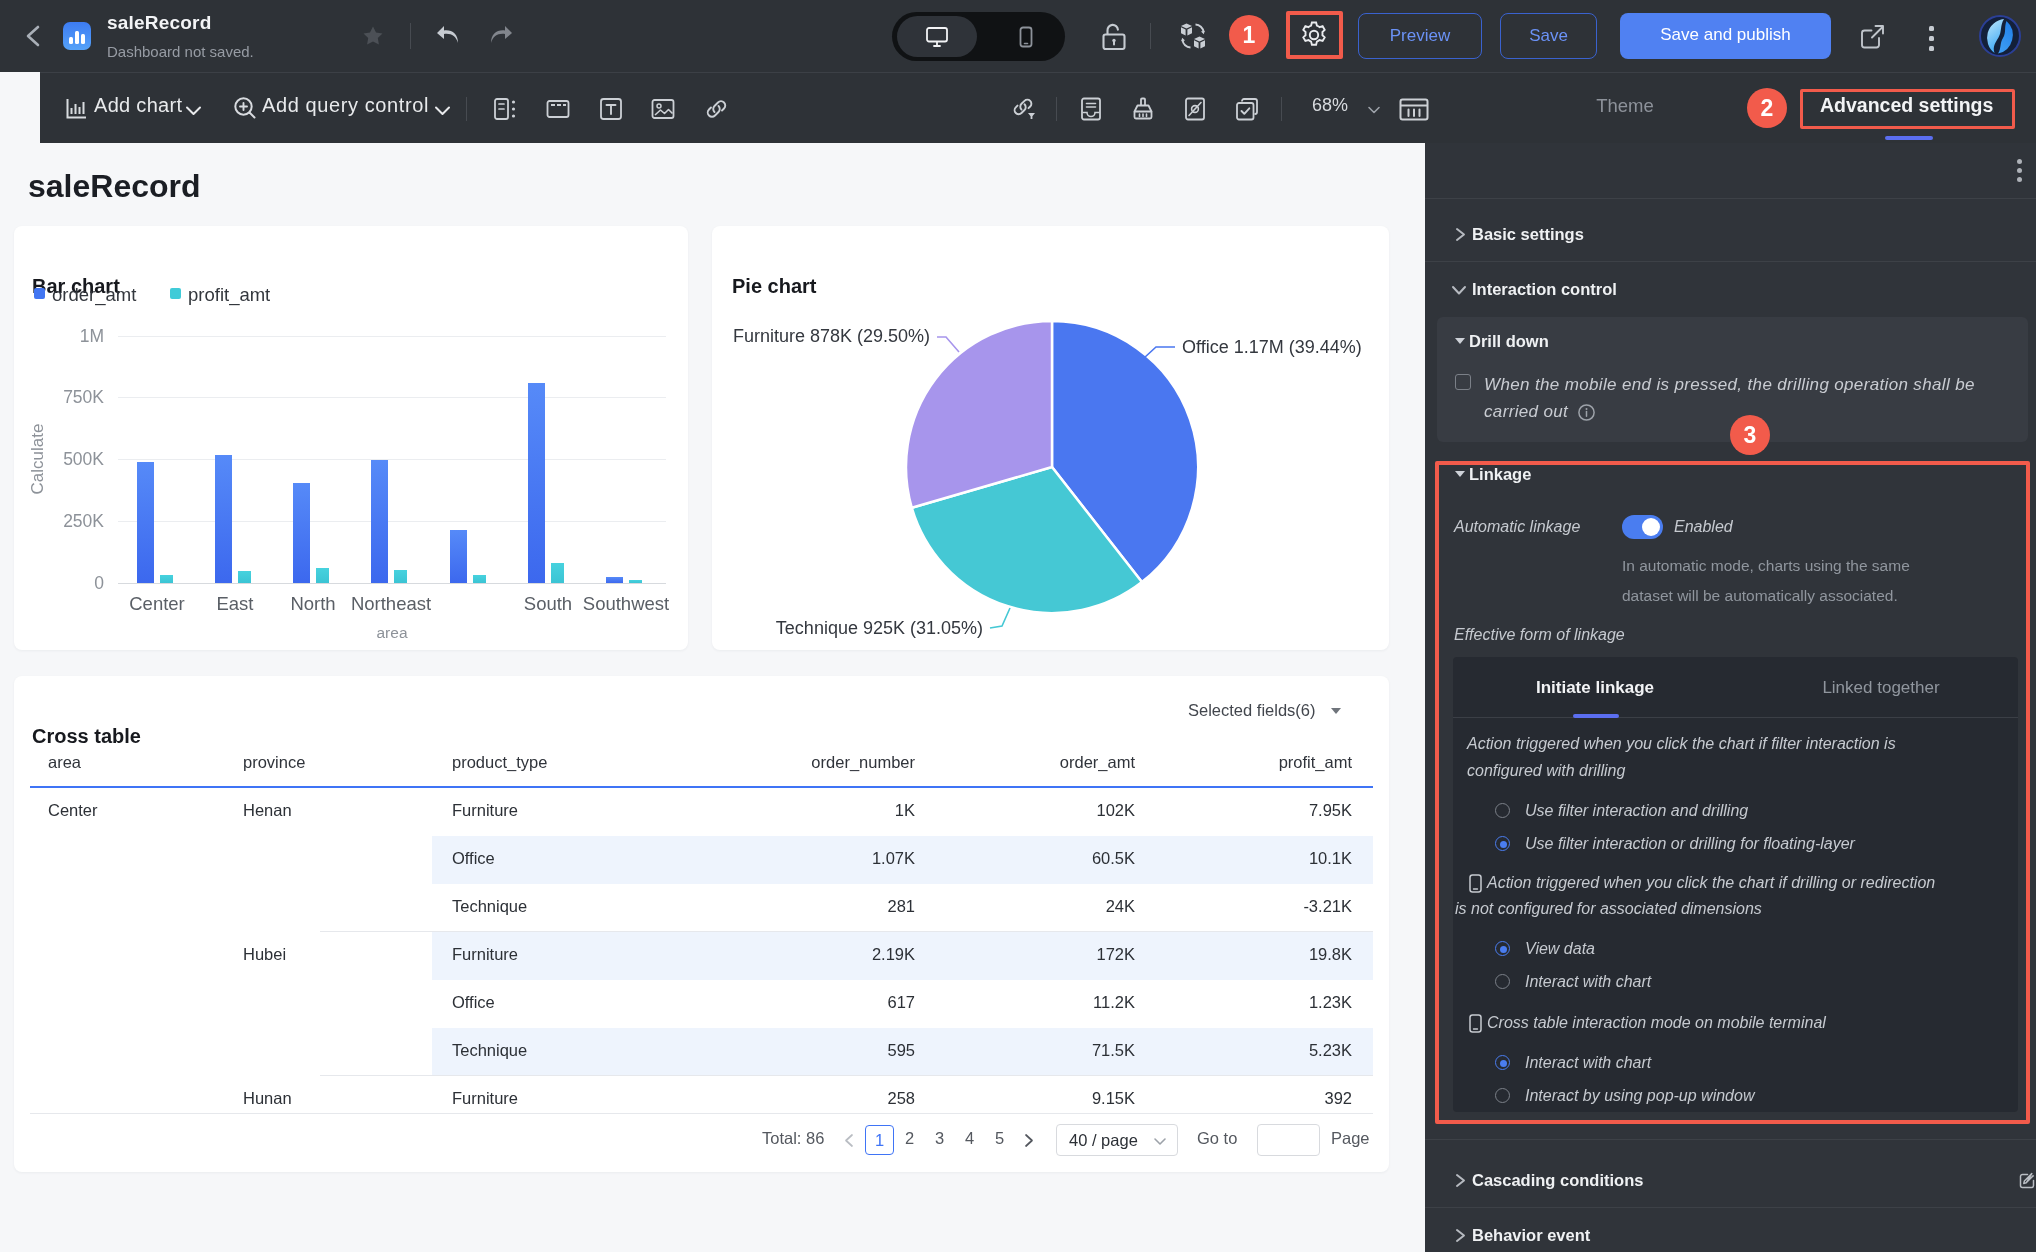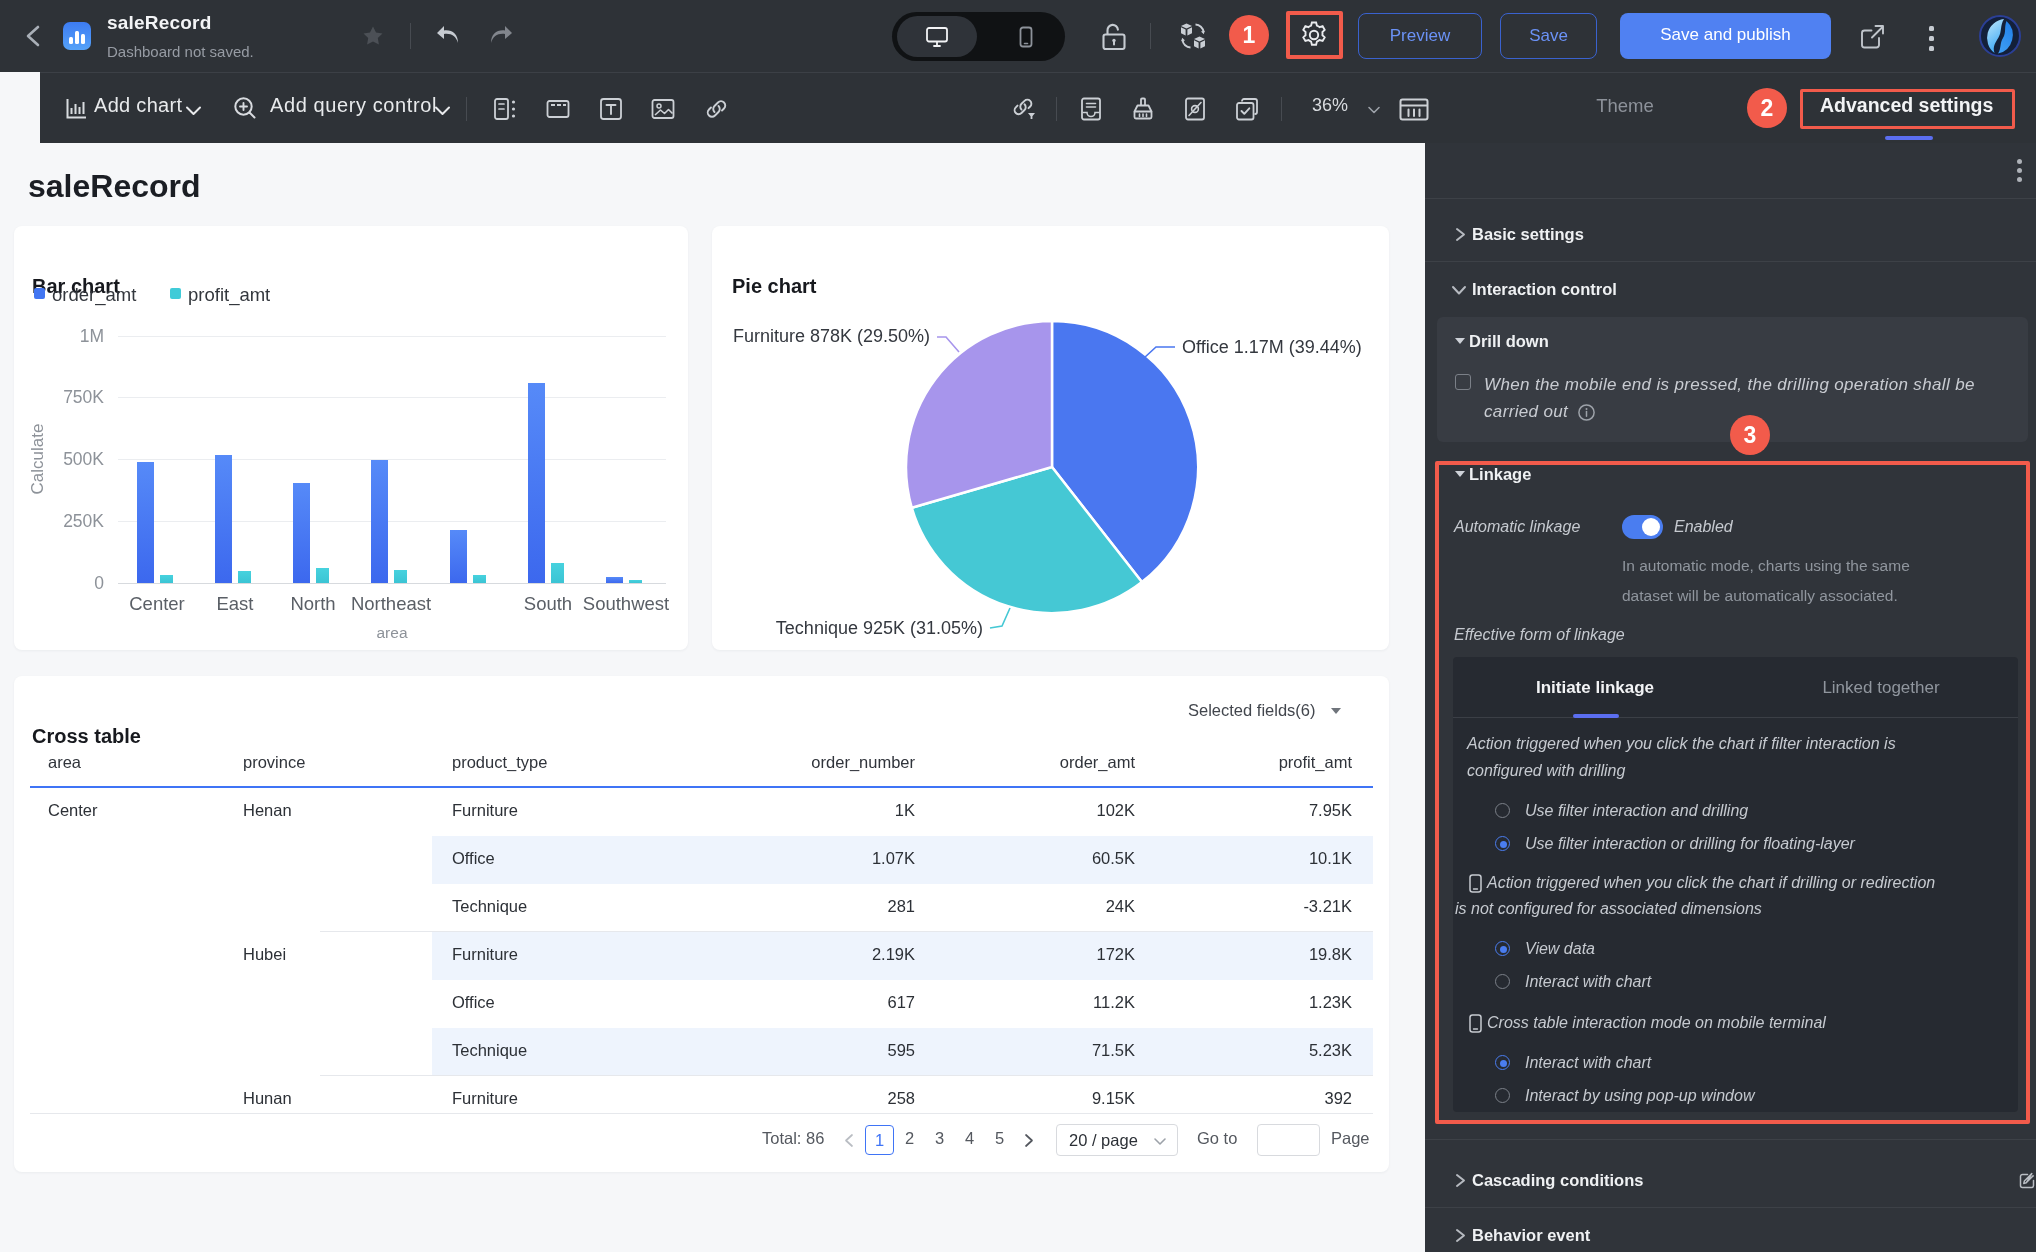--- a/index.html
+++ b/index.html
@@ -140,21 +140,21 @@
   <div class="abs" style="left:54px;top:21px;font-size:20px;letter-spacing:.3px;color:#e8eaec;">Add chart</div>
   <svg class="abs" style="left:145px;top:31px;" width="17" height="14">
       <path d="M2 3.5 l6.5 6.5 l6.5 -6.5" fill="none" stroke="#e8eaec" stroke-width="2" stroke-linecap="round" stroke-linejoin="round"></path>
     </svg>
 
   <svg class="abs" style="left:193px;top:23px;" width="24" height="24">
       <circle cx="10.5" cy="10.5" r="8.2" fill="none" stroke="#d8dbdf" stroke-width="2"></circle>
       <path d="M10.5 7 v7 M7 10.5 h7" stroke="#d8dbdf" stroke-width="1.9" stroke-linecap="round"></path>
       <path d="M16.5 16.5 L21.5 21.5" stroke="#d8dbdf" stroke-width="2" stroke-linecap="round"></path>
     </svg>
-  <div class="abs" style="left:230px;top:21px;font-size:20px;letter-spacing:.6px;color:#e8eaec;">Add query control</div>
+  <div class="abs" style="left:222px;top:21px;font-size:20px;letter-spacing:.6px;color:#e8eaec;">Add query control</div>
   <svg class="abs" style="left:394px;top:31px;" width="17" height="14">
       <path d="M2 3.5 l6.5 6.5 l6.5 -6.5" fill="none" stroke="#e8eaec" stroke-width="2" stroke-linecap="round" stroke-linejoin="round"></path>
     </svg>
   <div class="vdiv" style="left:426px;top:24px;height:24px;"></div>
 
   <svg class="abs" style="left:452px;top:23px;" width="26" height="26">
       <rect x="3" y="3" width="13" height="20" rx="2" fill="none" stroke="#ccd0d5" stroke-width="1.8"></rect>
       <path d="M7 8 h5 M7 13 h5" stroke="#ccd0d5" stroke-width="1.7" stroke-linecap="round"></path>
       <circle cx="21.5" cy="6" r="1.6" fill="#ccd0d5"></circle>
       <circle cx="21.5" cy="13" r="1.6" fill="#ccd0d5"></circle>
@@ -199,21 +199,21 @@
       <rect x="4" y="2.5" width="18" height="21" rx="2" fill="none" stroke="#ccd0d5" stroke-width="1.8"></rect>
       <circle cx="13" cy="13" r="3.4" fill="none" stroke="#ccd0d5" stroke-width="1.6"></circle>
       <path d="M7 19.5 L19 6.5" stroke="#ccd0d5" stroke-width="1.6" stroke-linecap="round"></path>
     </svg>
   <svg class="abs" style="left:1194px;top:23px;" width="26" height="26">
       <path d="M8 5.5 V5 a2 2 0 0 1 2 -2 h11 a2 2 0 0 1 2 2 v11 a2 2 0 0 1 -2 2 h-.5" fill="none" stroke="#ccd0d5" stroke-width="1.8"></path>
       <rect x="3" y="7" width="16.5" height="16.5" rx="2" fill="none" stroke="#ccd0d5" stroke-width="1.8"></rect>
       <path d="M7.5 15 l2.8 2.8 l5 -5.5" fill="none" stroke="#ccd0d5" stroke-width="1.9" stroke-linecap="round" stroke-linejoin="round"></path>
     </svg>
   <div class="vdiv" style="left:1241px;top:24px;height:24px;"></div>
-  <div class="abs" style="left:1272px;top:22px;font-size:18px;color:#d8dbdf;">36%</div>
+  <div class="abs" style="left:1272px;top:22px;font-size:18px;color:#d8dbdf;">68%</div>
   <svg class="abs" style="left:1327px;top:31px;" width="14" height="12">
       <path d="M2 3.5 l5 5 l5 -5" fill="none" stroke="#9da2a9" stroke-width="1.6" stroke-linecap="round" stroke-linejoin="round"></path>
     </svg>
   <svg class="abs" style="left:1358px;top:24px;" width="32" height="26">
       <rect x="2.5" y="2.5" width="27" height="20" rx="2" fill="none" stroke="#ccd0d5" stroke-width="2"></rect>
       <path d="M3 8.5 h26" stroke="#ccd0d5" stroke-width="2"></path>
       <path d="M10.5 12.5 v6.5 M16 12.5 v6.5 M21.5 12.5 v6.5" stroke="#ccd0d5" stroke-width="2" stroke-linecap="round"></path>
     </svg>
 
   <div class="abs" style="left:1548px;top:22px;width:74px;text-align:center;font-size:18.5px;color:#8d929a;">Theme</div>
@@ -373,21 +373,21 @@
       </svg>
     <div class="abs" style="left:851px;top:449px;width:29px;height:30px;border:1px solid #3f74f6;border-radius:4px;color:#3f74f6;font-size:16.5px;text-align:center;line-height:28px;">1</div>
     <div class="abs" style="left:888px;top:453px;width:15px;text-align:center;font-size:16.5px;color:#54585f;">2</div>
     <div class="abs" style="left:918px;top:453px;width:15px;text-align:center;font-size:16.5px;color:#54585f;">3</div>
     <div class="abs" style="left:948px;top:453px;width:15px;text-align:center;font-size:16.5px;color:#54585f;">4</div>
     <div class="abs" style="left:978px;top:453px;width:15px;text-align:center;font-size:16.5px;color:#54585f;">5</div>
     <svg class="abs" style="left:1008px;top:457px;" width="14" height="15">
         <path d="M4 2 L10 7.5 L4 13" fill="none" stroke="#54585f" stroke-width="1.7" stroke-linecap="round" stroke-linejoin="round"></path>
       </svg>
     <div class="abs" style="left:1042px;top:448px;width:122px;height:32px;border:1px solid #d8dade;border-radius:4px;">
-      <span style="position:absolute;left:12px;top:6px;font-size:16.5px;color:#2c3036;">20 / page</span>
+      <span style="position:absolute;left:12px;top:6px;font-size:16.5px;color:#2c3036;">40 / page</span>
       <svg style="position:absolute;right:10px;top:11px;" width="14" height="12">
           <path d="M2 3 l5 5 l5 -5" fill="none" stroke="#9da2a9" stroke-width="1.6" stroke-linecap="round" stroke-linejoin="round"></path>
         </svg>
     </div>
     <div class="abs" style="left:1183px;top:453px;font-size:16.5px;color:#54585f;">Go to</div>
     <div class="abs" style="left:1243px;top:448px;width:63px;height:32px;border:1px solid #d8dade;border-radius:4px;background:#fff;"></div>
     <div class="abs" style="left:1317px;top:453px;font-size:16.5px;color:#54585f;">Page</div>
   </div>
 </div>
 <div id="panel">

